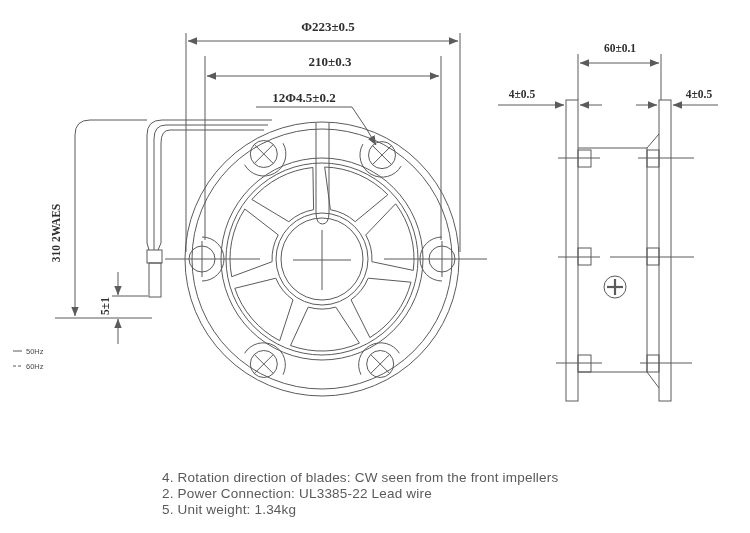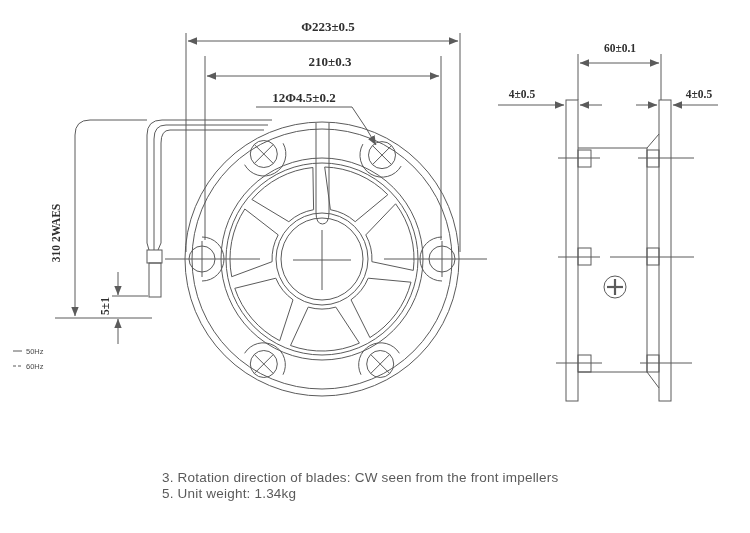--- a/index.html
+++ b/index.html
@@ -204,16 +204,17 @@
   </g>
 
   <g>
     <line x1="636" y1="105" x2="657" y2="105" marker-end="url(#arr)"></line>
     <line x1="718" y1="105" x2="673" y2="105" marker-end="url(#arr)"></line>
     <text class="dimtext-sm" x="699" y="98" text-anchor="middle">4±0.5</text>
   </g>
 </svg>
 
 <div id="notes">
-  <div>3. Rotation direction of blades: CW seen from the front impellers</div>
+  <div>4. Rotation direction of blades: CW seen from the front impellers</div>
+  <div>2. Power Connection: UL3385-22 Lead wire</div>
   <div>5. Unit weight: 1.34kg</div>
 </div>
 </div>
 
 </body></html>

